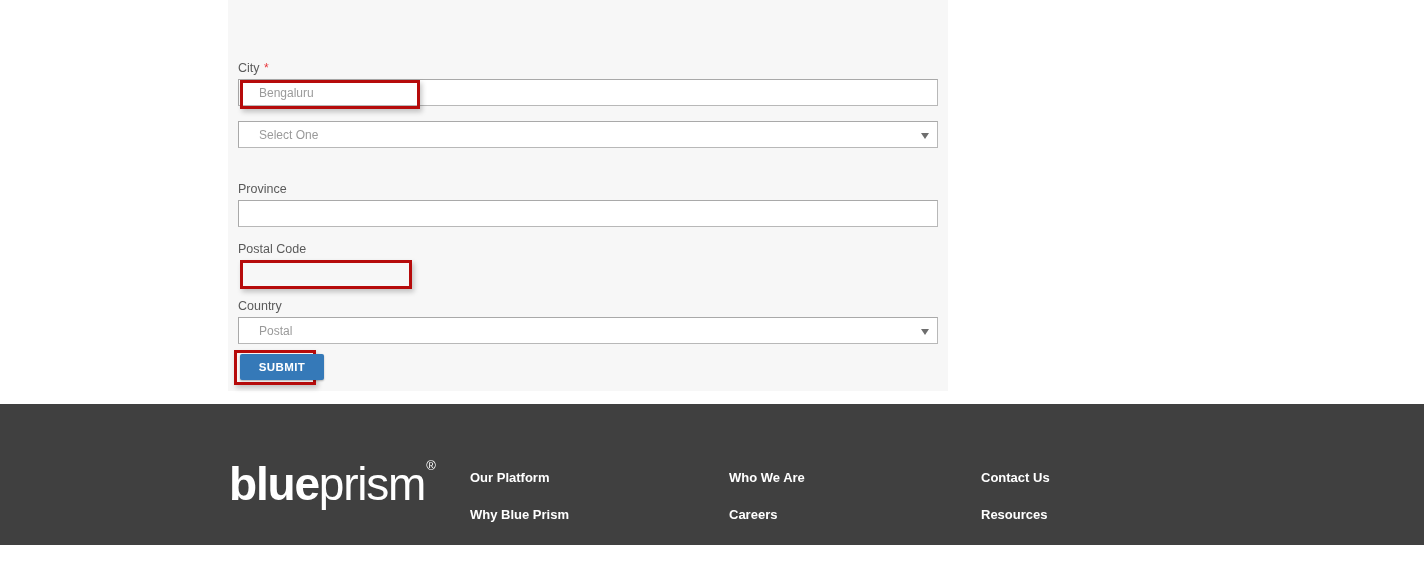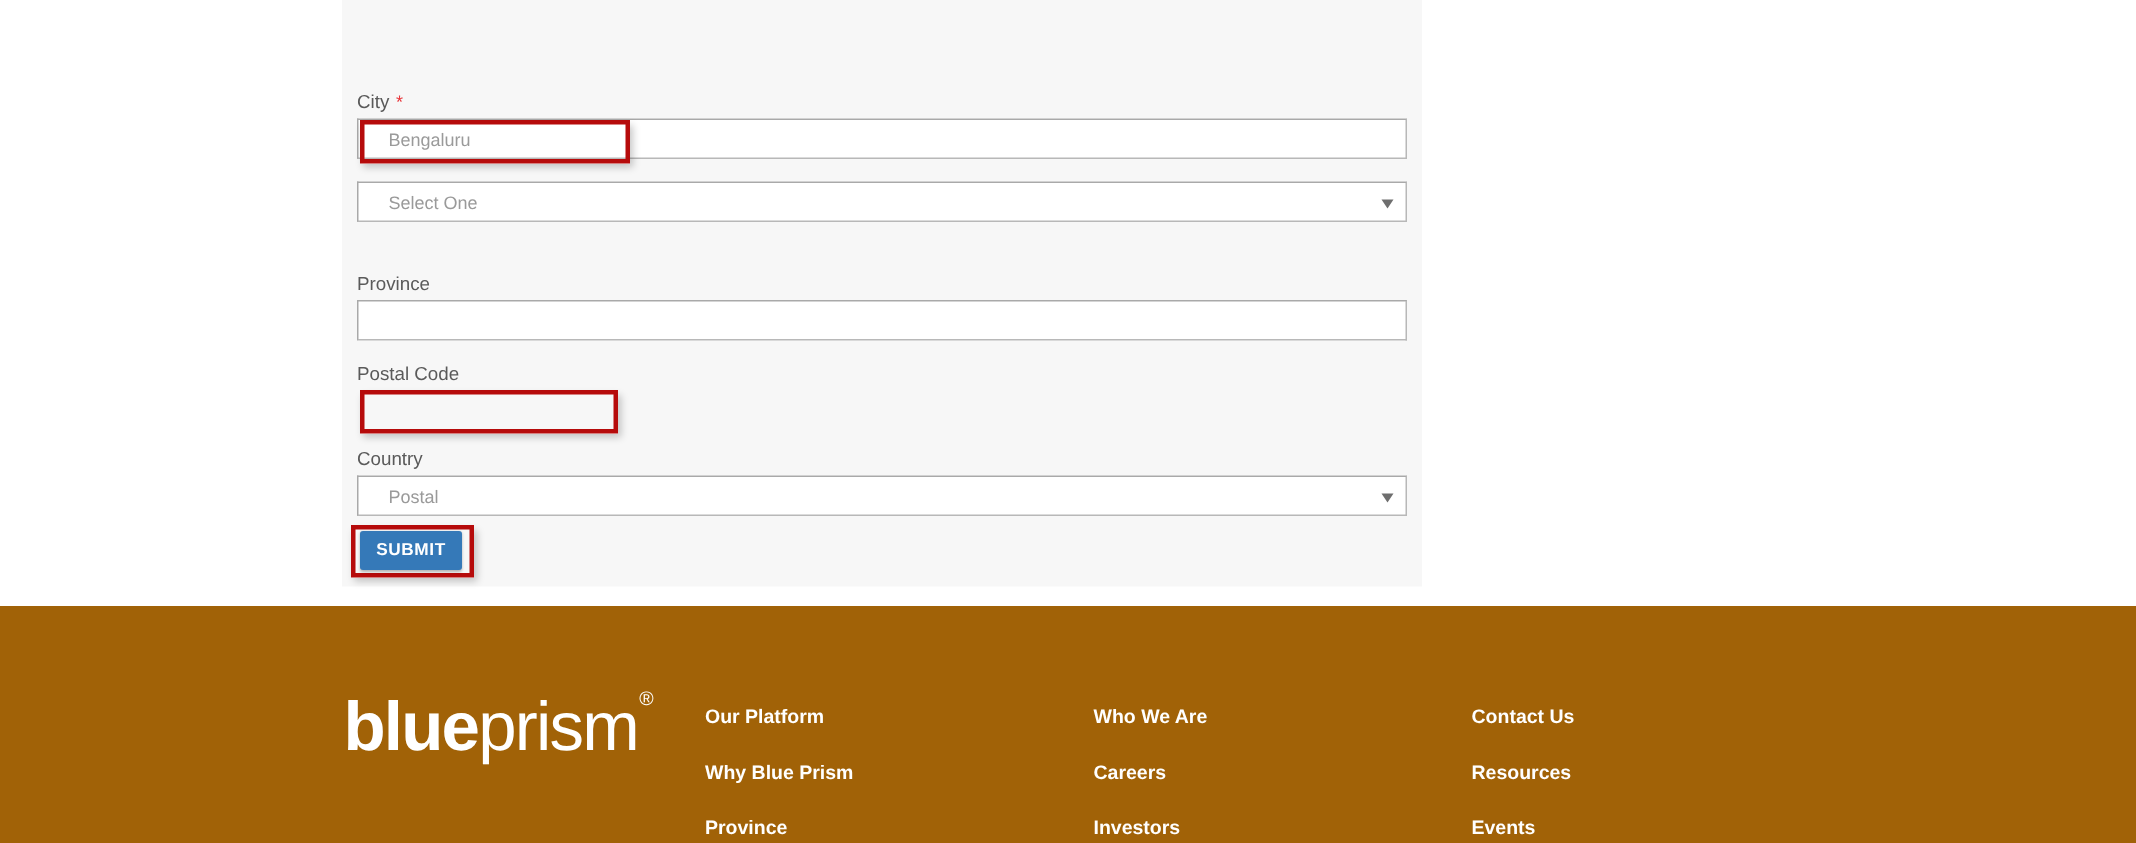--- a/index.html
+++ b/index.html
@@ -76,21 +76,21 @@
     border-left: 4.5px solid transparent;
     border-right: 4.5px solid transparent;
     border-top: 6px solid #6e6e6e;
   }
 
   
   #submit-button {
     position: absolute;
     left: 240px;
     top: 354px;
-    width: 68px;
+    width: 84px;
     height: 26px;
     background: #3579b8;
     border: none;
     color: #ffffff;
     font-size: 11.5px;
     font-weight: bold;
     letter-spacing: 0.4px;
     font-family: "Liberation Sans", sans-serif;
     cursor: pointer;
     border-radius: 2px;
@@ -106,22 +106,22 @@
     box-shadow: 2px 3px 5px rgba(0,0,0,0.22);
     background: transparent;
   }
 
   
   #footer {
     position: absolute;
     left: 0;
     top: 404px;
     width: 1424px;
-    height: 158px;
-    background: #a16207;
+    height: 141px;
+    background: #404040;
   }
 
   #footer-logo {
     position: absolute;
     left: 229px;
     top: 53px;
     color: #ffffff;
     font-size: 46px;
     line-height: 46px;
     letter-spacing: -1.2px;

